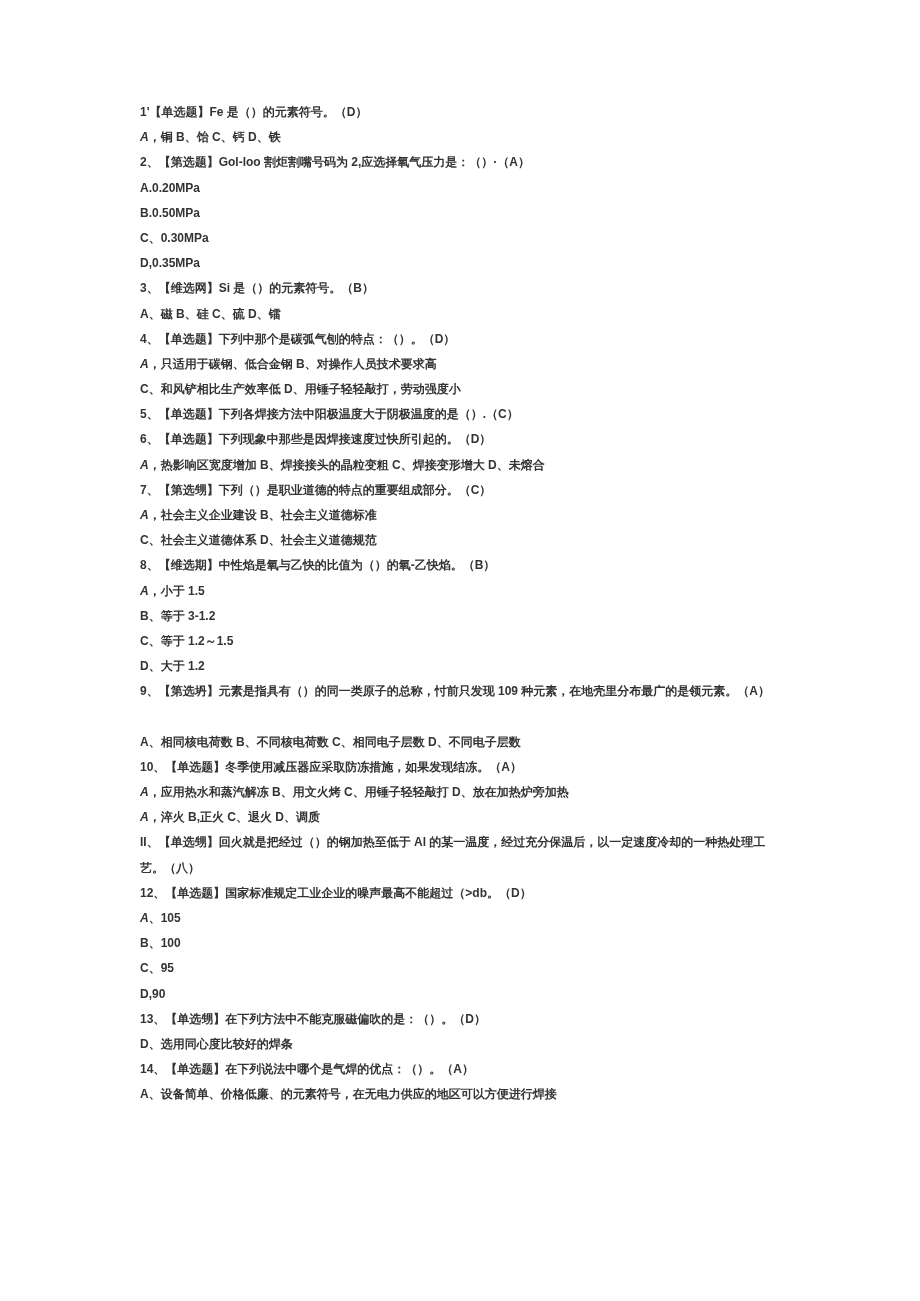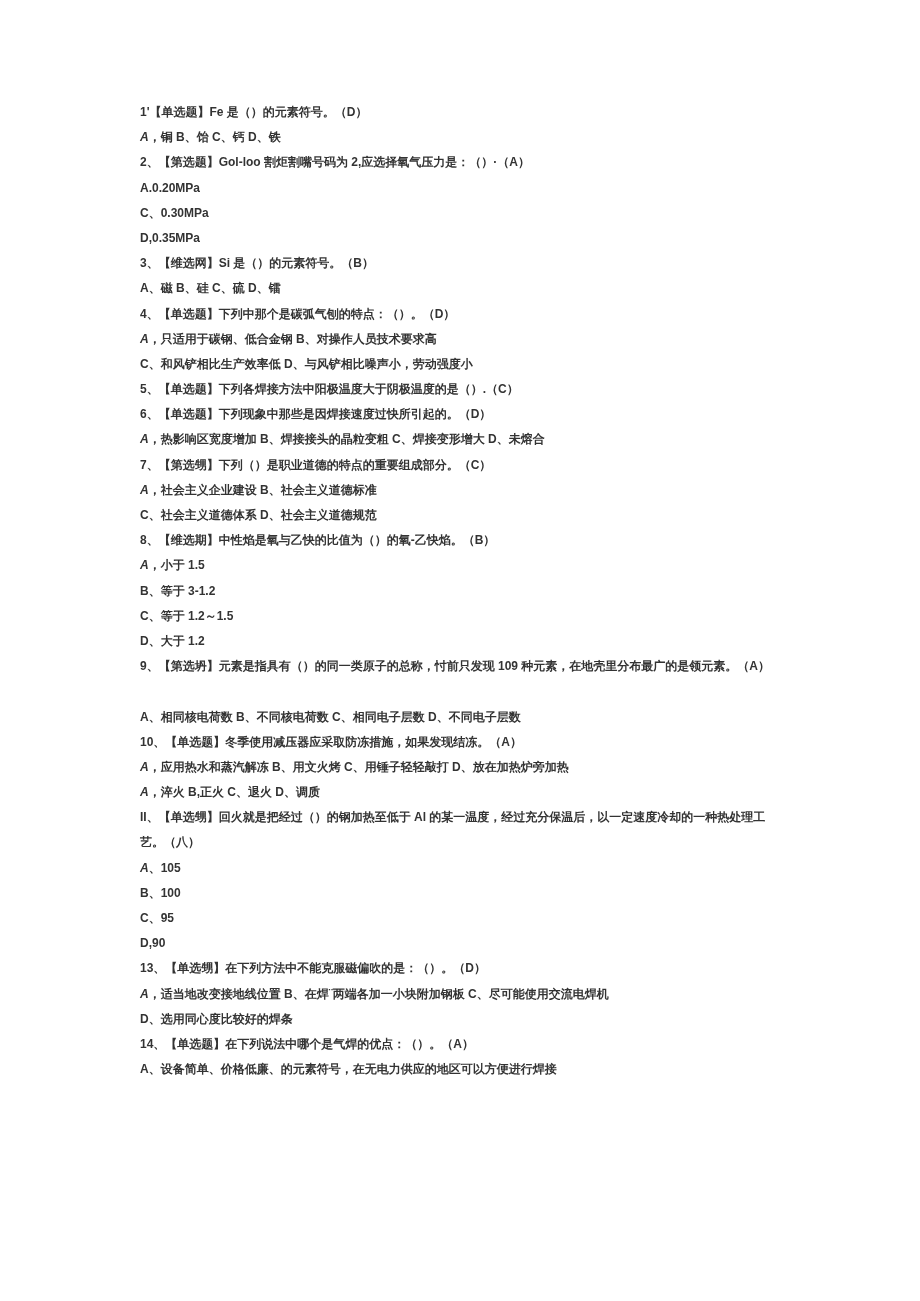--- a/index.html
+++ b/index.html
@@ -20,47 +20,48 @@
     }
   </style>
 </head>
 <body>
 
 <div id="content">
     <p class="line">1'【单选题】Fe 是（）的元素符号。（D）</p>
     <p class="line"><span class="italic">A</span>，铜 B、饴 C、钙 D、铁</p>
     <p class="line">2、【第选题】Gol-loo 割炬割嘴号码为 2,应选择氧气压力是：（）·（A）</p>
     <p class="line">A.0.20MPa</p>
+    <p class="line">B.0.50MPa</p>
     <p class="line">C、0.30MPa</p>
     <p class="line">D,0.35MPa</p>
     <p class="line">3、【维选网】Si 是（）的元素符号。（B）</p>
     <p class="line">A、磁 B、硅 C、硫 D、镭</p>
     <p class="line">4、【单选题】下列中那个是碳弧气刨的特点：（）。（D）</p>
     <p class="line"><span class="italic">A</span>，只适用于碳钢、低合金钢 B、对操作人员技术要求高</p>
-    <p class="line">C、和风铲相比生产效率低 D、与风铲相比噪声小，劳动强度小</p>
+    <p class="line">C、和风铲相比生产效率低 D、用锤子轻轻敲打，劳动强度小</p>
     <p class="line">5、【单选题】下列各焊接方法中阳极温度大于阴极温度的是（）.（C）</p>
     <p class="line">6、【单选题】下列现象中那些是因焊接速度过快所引起的。（D）</p>
     <p class="line"><span class="italic">A</span>，热影响区宽度增加 B、焊接接头的晶粒变粗 C、焊接变形增大 D、未熔合</p>
     <p class="line">7、【第选甥】下列（）是职业道德的特点的重要组成部分。（C）</p>
     <p class="line"><span class="italic">A</span>，社会主义企业建设 B、社会主义道德标准</p>
     <p class="line">C、社会主义道德体系 D、社会主义道德规范</p>
     <p class="line">8、【维选期】中性焰是氧与乙快的比值为（）的氧-乙快焰。（B）</p>
     <p class="line"><span class="italic">A</span>，小于 1.5</p>
     <p class="line">B、等于 3-1.2</p>
     <p class="line">C、等于 1.2～1.5</p>
     <p class="line">D、大于 1.2</p>
     <p class="line">9、【第选坍】元素是指具有（）的同一类原子的总称，忖前只发现 109 种元素，在地壳里分布最广的是领元素。（A）</p>
     <p class="line">&nbsp;</p>
     <p class="line">A、相同核电荷数 B、不同核电荷数 C、相同电子层数 D、不同电子层数</p>
     <p class="line">10、【单选题】冬季使用减压器应采取防冻措施，如果发现结冻。（A）</p>
     <p class="line"><span class="italic">A</span>，应用热水和蒸汽解冻 B、用文火烤 C、用锤子轻轻敲打 D、放在加热炉旁加热</p>
     <p class="line"><span class="italic">A</span>，淬火 B,正火 C、退火 D、调质</p>
     <p class="line">II、【单选甥】回火就是把经过（）的钢加热至低于 Al 的某一温度，经过充分保温后，以一定速度冷却的一种热处理工艺。（八）</p>
+    <p class="line">12、【单选题】国家标准规定工业企业的噪声最高不能超过（&gt;db。（D）</p>
     <p class="line"><span class="italic">A</span>、105</p>
     <p class="line">B、100</p>
     <p class="line">C、95</p>
     <p class="line">D,90</p>
     <p class="line">13、【单选甥】在下列方法中不能克服磁偏吹的是：（）。（D）</p>
-    <p class="line"><span class="italic">A</span>，适当地改变接地线位置 B、在焊¨两端各加一小块附加钢板 C、尽可能使用交流电焊机</p>
     <p class="line">D、选用同心度比较好的焊条</p>
     <p class="line">14、【单选题】在下列说法中哪个是气焊的优点：（）。（A）</p>
     <p class="line">A、设备简单、价格低廉、的元素符号，在无电力供应的地区可以方便进行焊接</p>
   </div>
 
 </body></html>

